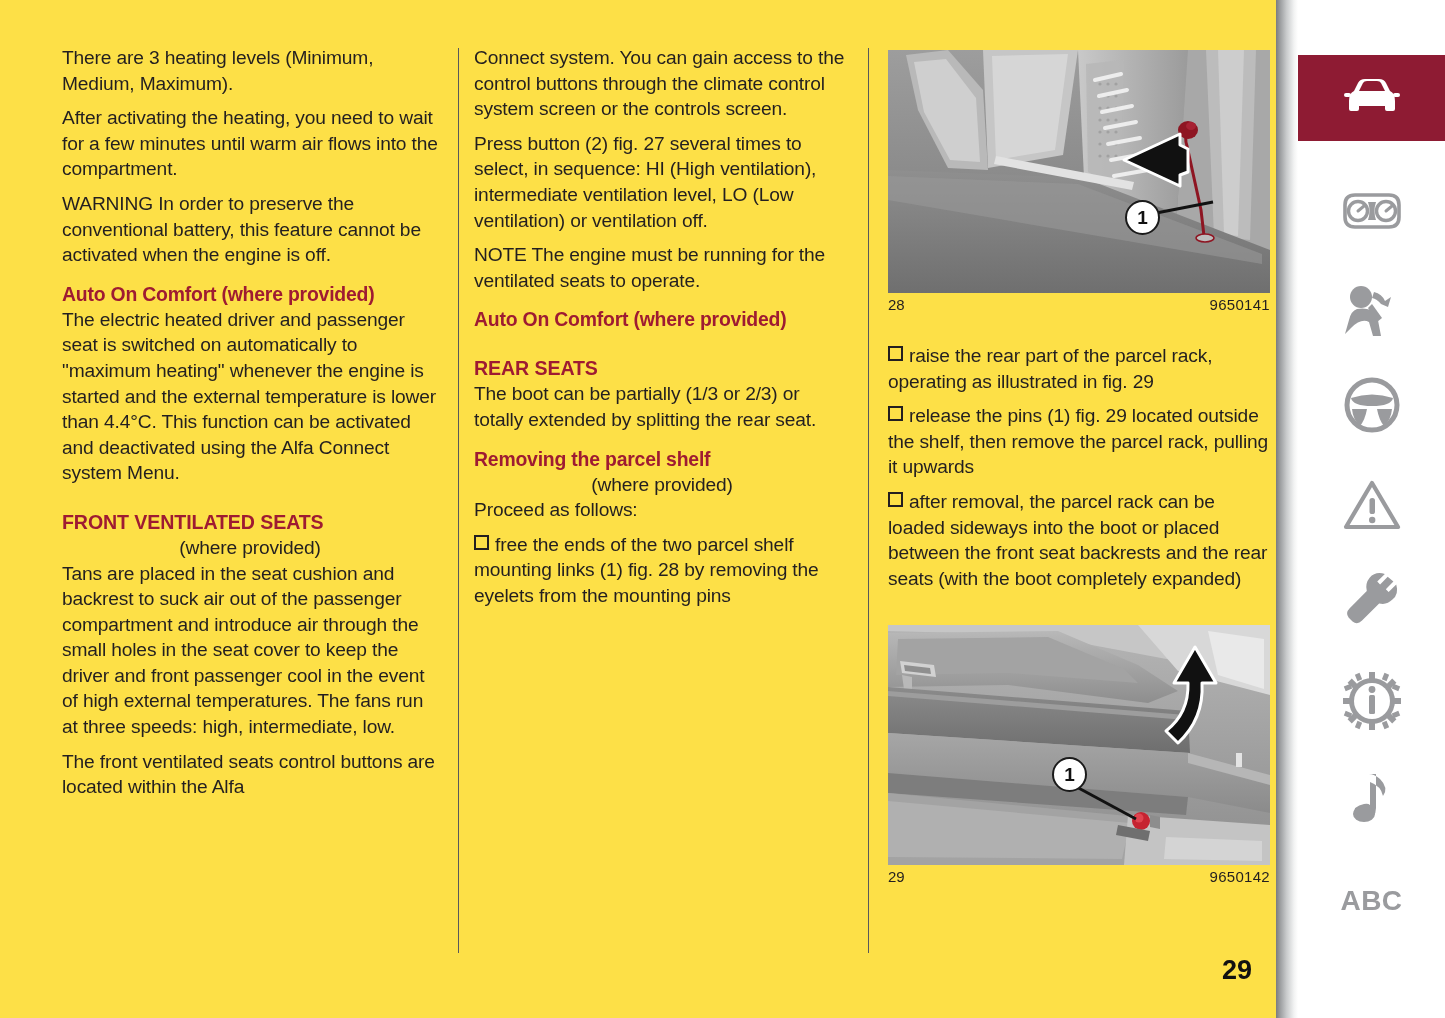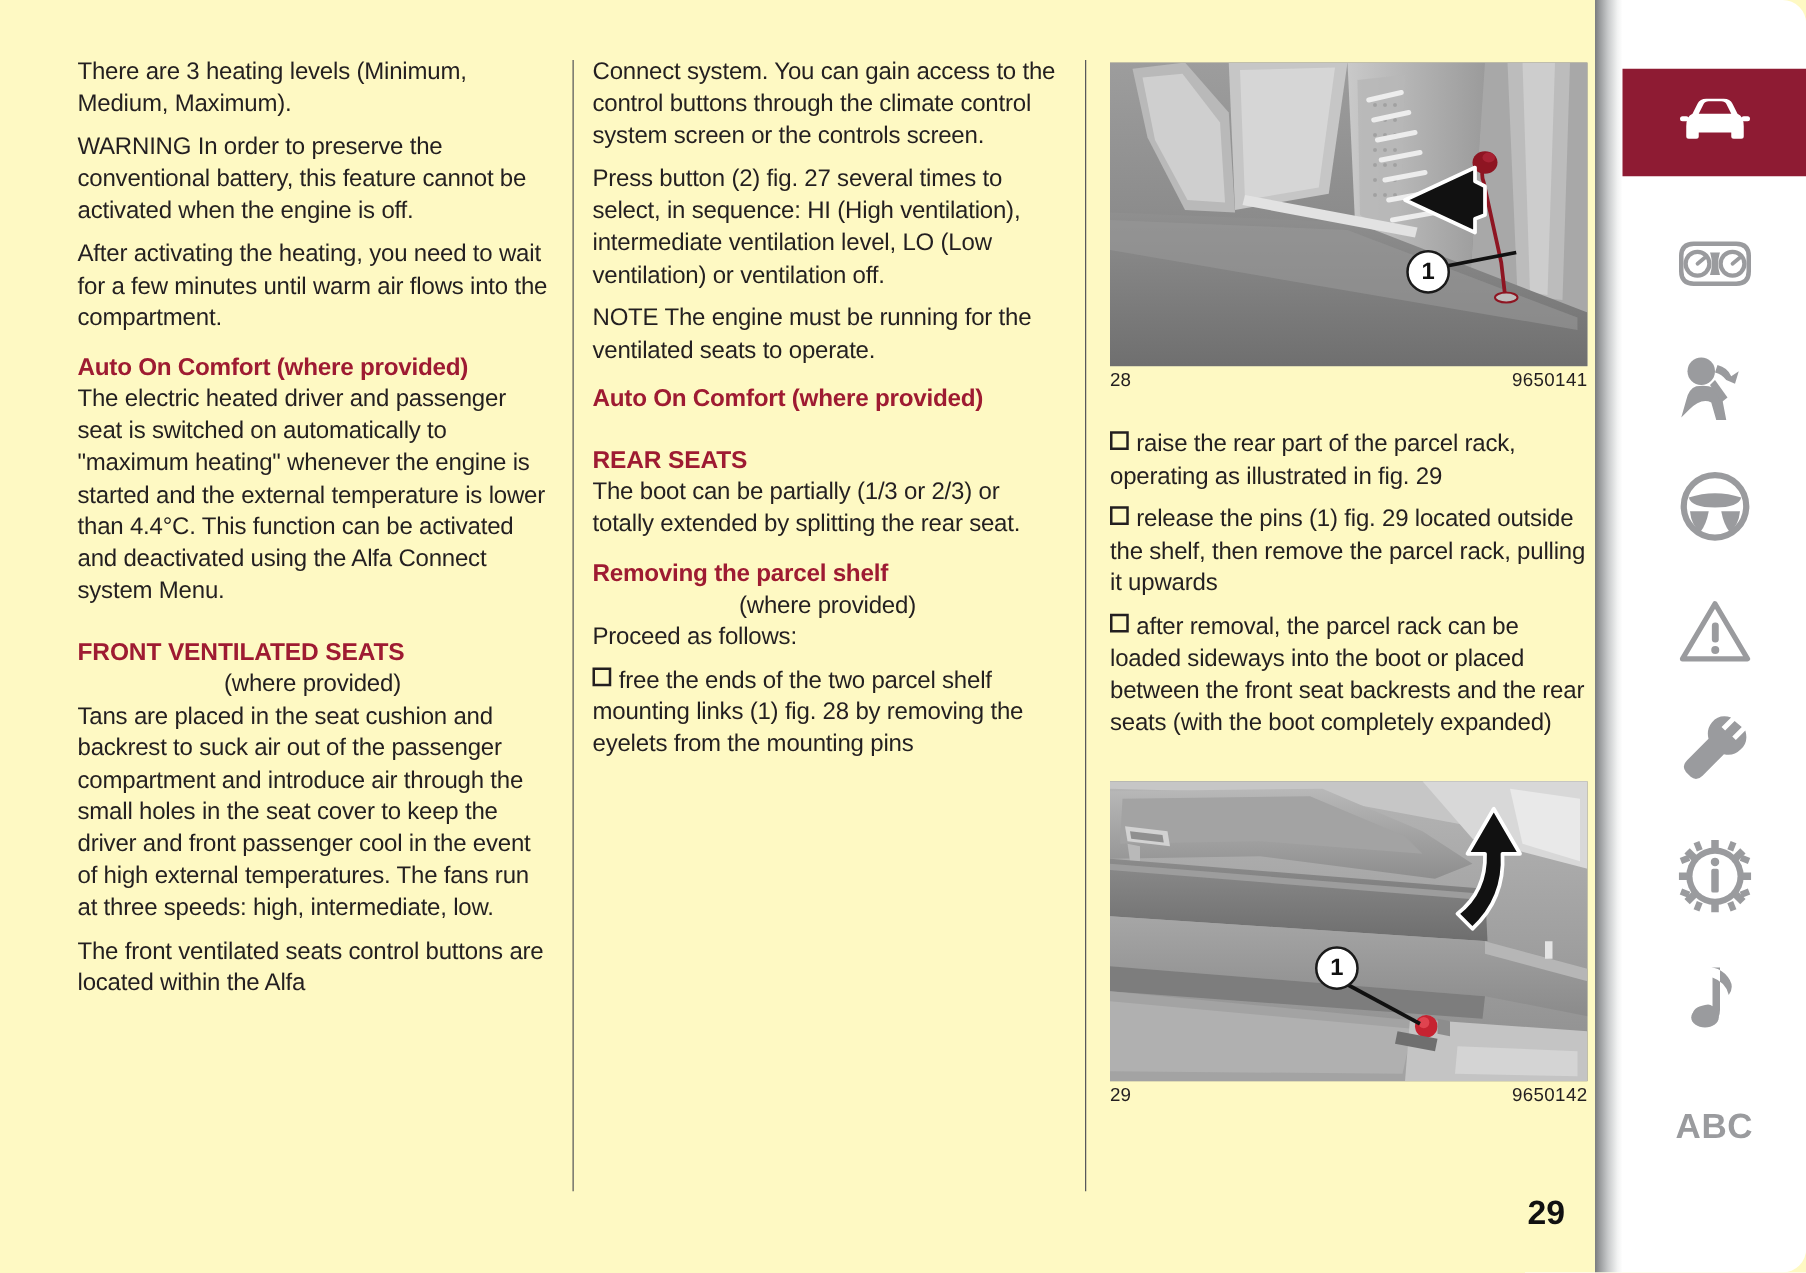--- a/index.html
+++ b/index.html
@@ -13,21 +13,21 @@
     font-family: "Liberation Sans", sans-serif;
     color: #231f20;
     overflow: hidden;
     position: relative;
   }
 
   
   #page {
     position: absolute;
     inset: 0;
-    background: #fef9c3;
+    background: #fde047;
   }
 
   
   .col {
     position: absolute;
     top: 45px;
     font-size: 19.2px;
     line-height: 25.6px;
     color: #231f20;
     letter-spacing: -0.15px;
@@ -131,21 +131,20 @@
   }
 
   
   #sidebar {
     position: absolute;
     top: 0;
     left: 1276px;
     width: 169px;
     height: 1018px;
     background: #ffffff;
-    border-radius: 19px;
   }
   #spine {
     position: absolute;
     top: 0; left: 0;
     width: 22px;
     height: 1018px;
     background: linear-gradient(to right, #7a7c7e 0%, #9a9c9e 18%, #c9cbcc 48%, #f2f3f3 82%, #ffffff 100%);
   }
   .side-item {
     position: absolute;
@@ -177,22 +176,22 @@
 </head>
 <body>
 
 <div id="page">
 
   <div class="sep" id="sep1"></div>
   <div class="sep" id="sep2"></div>
 
   <div class="col" id="col1">
       <p class="para">There are 3 heating levels (Minimum, Medium, Maximum).</p>
+      <p class="para">After activating the heating, you need to wait for a few minutes until warm air flows into the compartment.</p>
       <p class="para">WARNING In order to preserve the conventional battery, this feature cannot be activated when the engine is off.</p>
-      <p class="para">After activating the heating, you need to wait for a few minutes until warm air flows into the compartment.</p>
       <h3 class="head-red">Auto On Comfort (where provided)</h3>
       <p class="para">The electric heated driver and passenger seat is switched on automatically to "maximum heating" whenever the engine is started and the external temperature is lower than 4.4°C. This function can be activated and deactivated using the Alfa Connect system Menu.</p>
       <h2 class="head-caps">FRONT VENTILATED SEATS</h2>
       <p class="tight">(where provided)</p>
       <p class="para">Tans are placed in the seat cushion and backrest to suck air out of the passenger compartment and introduce air through the small holes in the seat cover to keep the driver and front passenger cool in the event of high external temperatures. The fans run at three speeds: high, intermediate, low.</p>
       <p class="para">The front ventilated seats control buttons are located within the Alfa</p>
     </div>
 
   <div class="col" id="col2">
       <p class="para">Connect system. You can gain access to the control buttons through the climate control system screen or the controls screen.</p>

